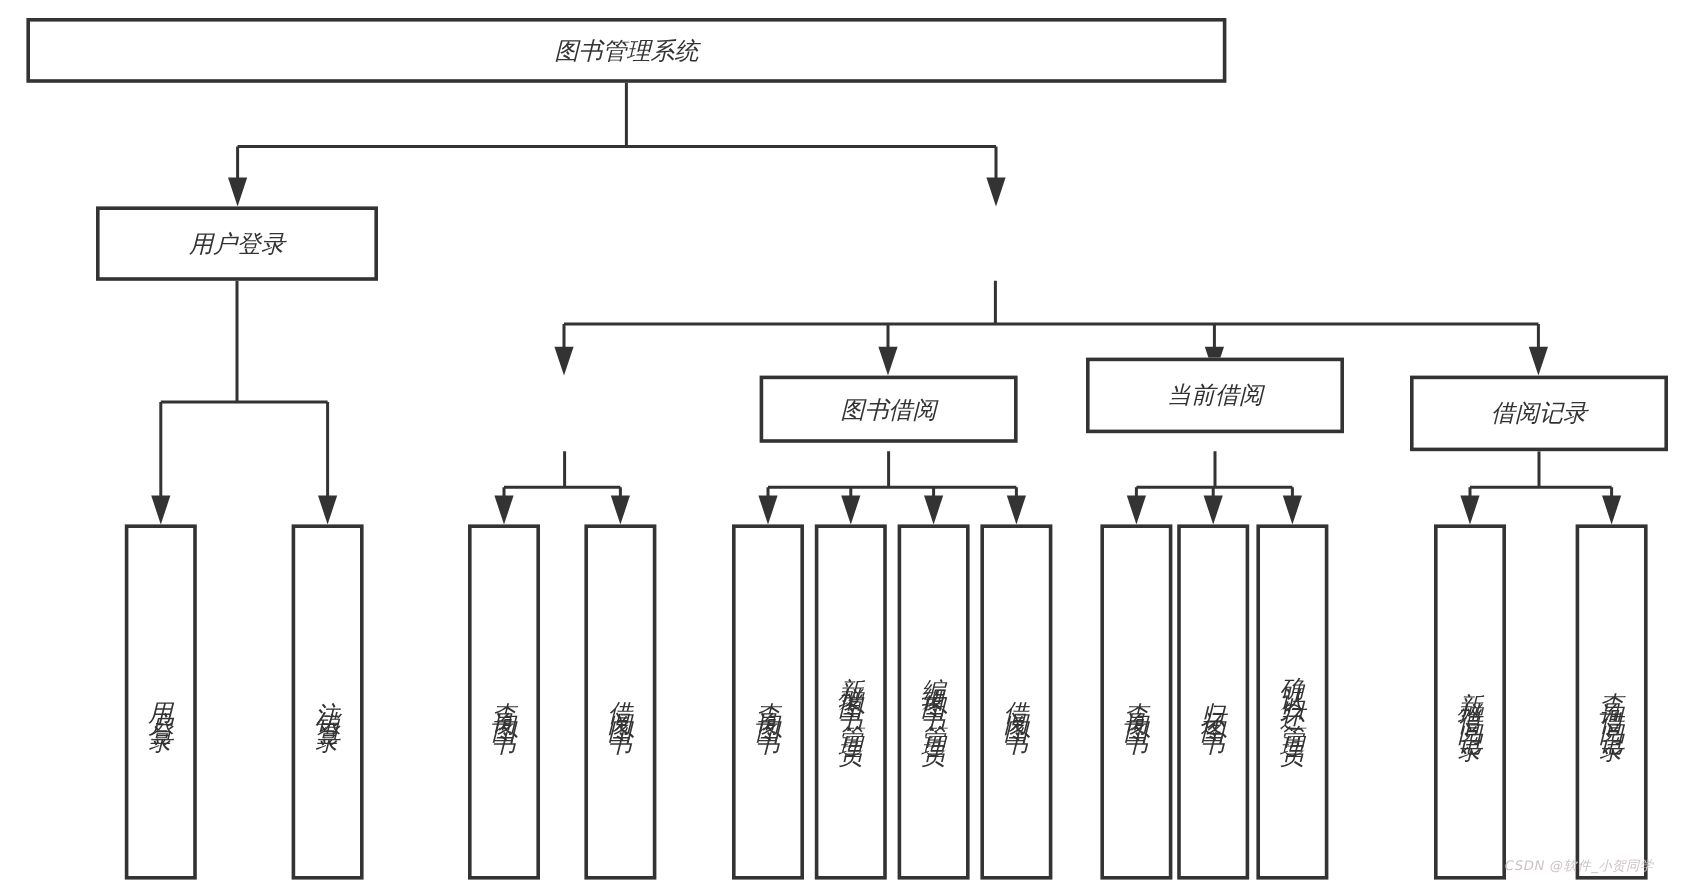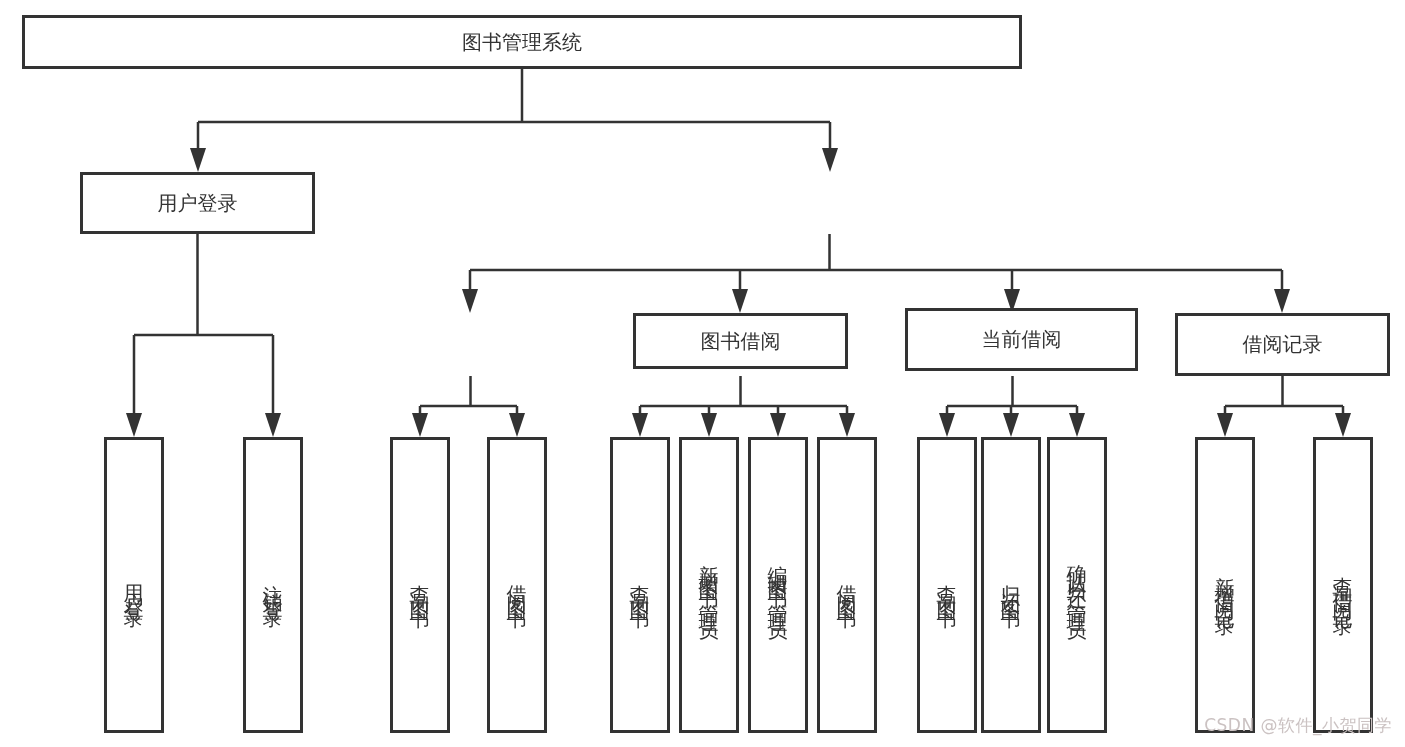--- a/index.html
+++ b/index.html
@@ -9,20 +9,21 @@
     --bg:#ffffff;
   }
   html,body{margin:0;padding:0;background:var(--bg);}
   #canvas{
     position:relative;
     width:1405px;height:747px;
     background:var(--bg);
     overflow:hidden;
     font-family:"DejaVu Sans","Liberation Sans",sans-serif;
     color:#333;
+    font-style:italic;
   }
   svg.wires{position:absolute;left:0;top:0;z-index:1;}
   svg.wires path{stroke:var(--line);stroke-width:2.5;fill:none;}
   svg.wires polygon{fill:var(--line);stroke:none;}
   .node{
     position:absolute;z-index:2;
     box-sizing:border-box;
     background:var(--boxfill);
     border:3px solid var(--line);
     display:flex;align-items:center;justify-content:center;
@@ -35,22 +36,22 @@
   .leaf{width:60px;height:296px;}
   .vlabel{
     writing-mode:vertical-rl;
     font-size:20px;
     letter-spacing:8px;
     color:#333;
     line-height:1;
   }
   .watermark{
     position:absolute;z-index:3;
-    top:714px;right:13px;
-    font-size:17px;
+    top:714px;right:27px;
+    font-size:11px;
     letter-spacing:0.5px;
     color:var(--wm);
     white-space:nowrap;
   }
 </style>
 </head>
 <body>
 
 <div id="canvas">
 
@@ -98,21 +99,21 @@
     <span class="hlabel">图书管理系统</span>
   </div>
 
   <div class="node" style="left:80px;top:172px;width:235px;height:62px">
     <span class="hlabel">用户登录</span>
   </div>
 
   <div class="node" style="left:633px;top:313px;width:215px;height:56px">
     <span class="hlabel">图书借阅</span>
   </div>
-  <div class="node" style="left:905px;top:308px;width:233px;height:63px">
+  <div class="node" style="left:905px;top:298px;width:215px;height:63px">
     <span class="hlabel">当前借阅</span>
   </div>
   <div class="node" style="left:1175px;top:313px;width:215px;height:63px">
     <span class="hlabel">借阅记录</span>
   </div>
 
   <div class="node leaf" style="left:104px;top:437px">
     <span class="vlabel">用户登录</span>
   </div>
   <div class="node leaf" style="left:243px;top:437px">

